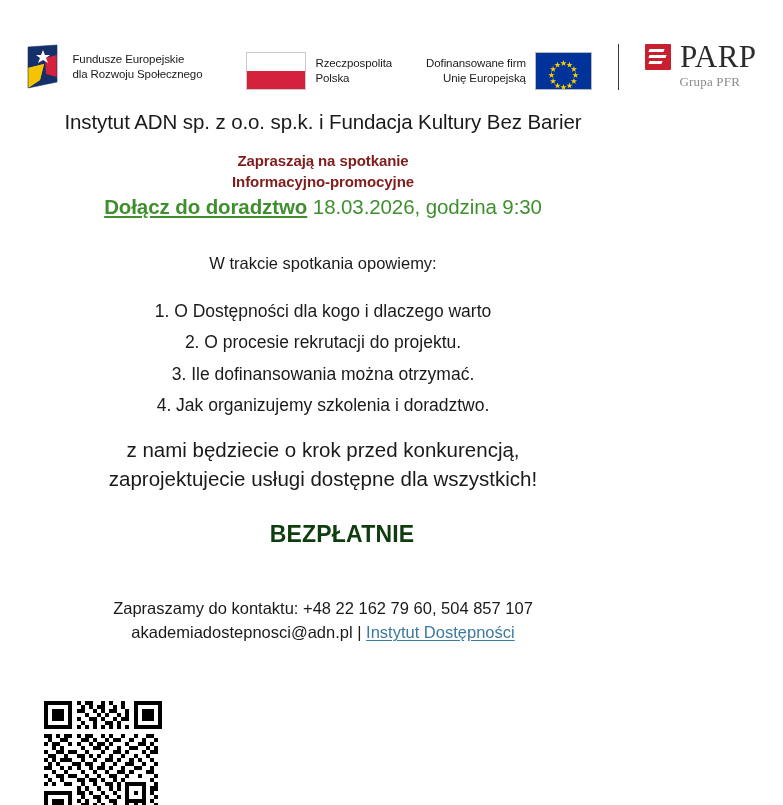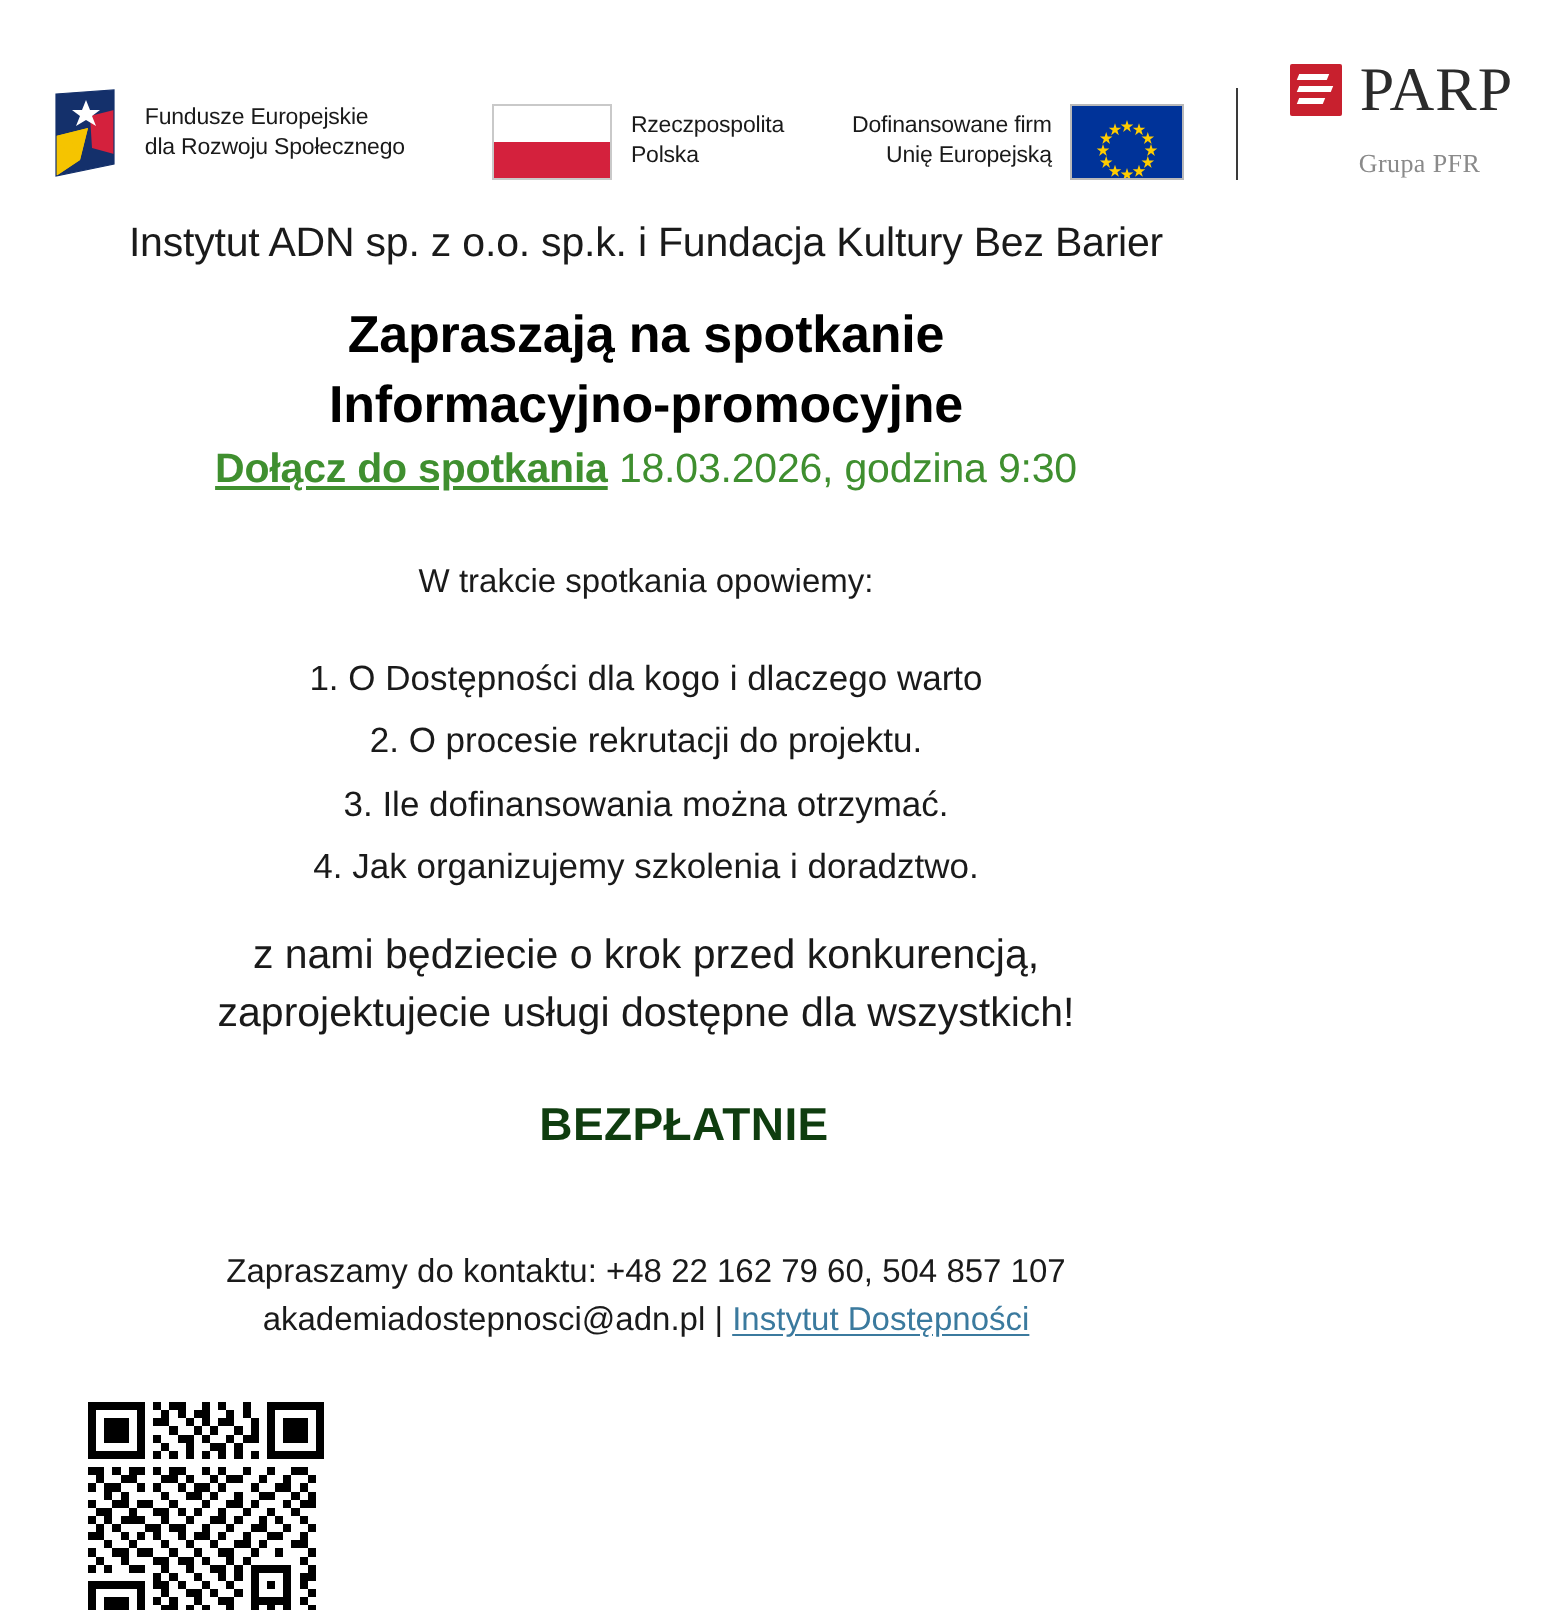--- a/index.html
+++ b/index.html
@@ -87,21 +87,21 @@
     height: 46px;
     background: #3a3a3a;
     margin: 0 26px;
   }
 
   
   .parp {
     display: flex;
     flex-direction: column;
     align-items: center;
-    gap: 14px;
+    gap: 2px;
   }
   .parp-row {
     display: flex;
     align-items: center;
     gap: 9px;
   }
   .parp-square {
     width: 26px;
     height: 26px;
     background: #c8202e;
@@ -146,23 +146,23 @@
 
   .line-org {
     font-size: 20.5px;
     color: #1a1a1a;
     font-weight: 400;
     margin: 0 0 18px 0;
     letter-spacing: -0.1px;
   }
 
   .line-green-bold {
-    font-size: 26px;
+    font-size: 15px;
     font-weight: 700;
-    color: #000000;
+    color: #7f1d1d;
     margin: 0 0 4px 0;
     letter-spacing: -0.1px;
   }
 
   .line-join {
     font-size: 20.5px;
     font-weight: 700;
     color: #3f8f2f;
     margin: 5px 0 0 0;
     letter-spacing: -0.1px;
@@ -321,21 +321,21 @@
 
 <div class="sheet">
 
   <p class="line-org">Instytut ADN sp. z o.o. sp.k. i Fundacja Kultury Bez Barier</p>
 
   <p class="line-green-bold">Zapraszają na spotkanie</p>
 
   <p class="line-green-bold">Informacyjno-promocyjne</p>
 
 
-  <p class="line-join"><a class="join-link" href="#">Dołącz do spotkania</a><span class="join-when"> 18.03.2026, godzina 9:30</span></p>
+  <p class="line-join"><a class="join-link" href="#">Dołącz do doradztwo</a><span class="join-when"> 18.03.2026, godzina 9:30</span></p>
 
   <p class="lead">W trakcie spotkania opowiemy:</p>
 
   <ul class="agenda">
     <li>1. O Dostępności dla kogo i dlaczego warto</li>
     <li>2. O procesie rekrutacji do projektu.</li>
     <li>3. Ile dofinansowania można otrzymać.</li>
     <li>4. Jak organizujemy szkolenia i doradztwo.</li>
   </ul>
 

